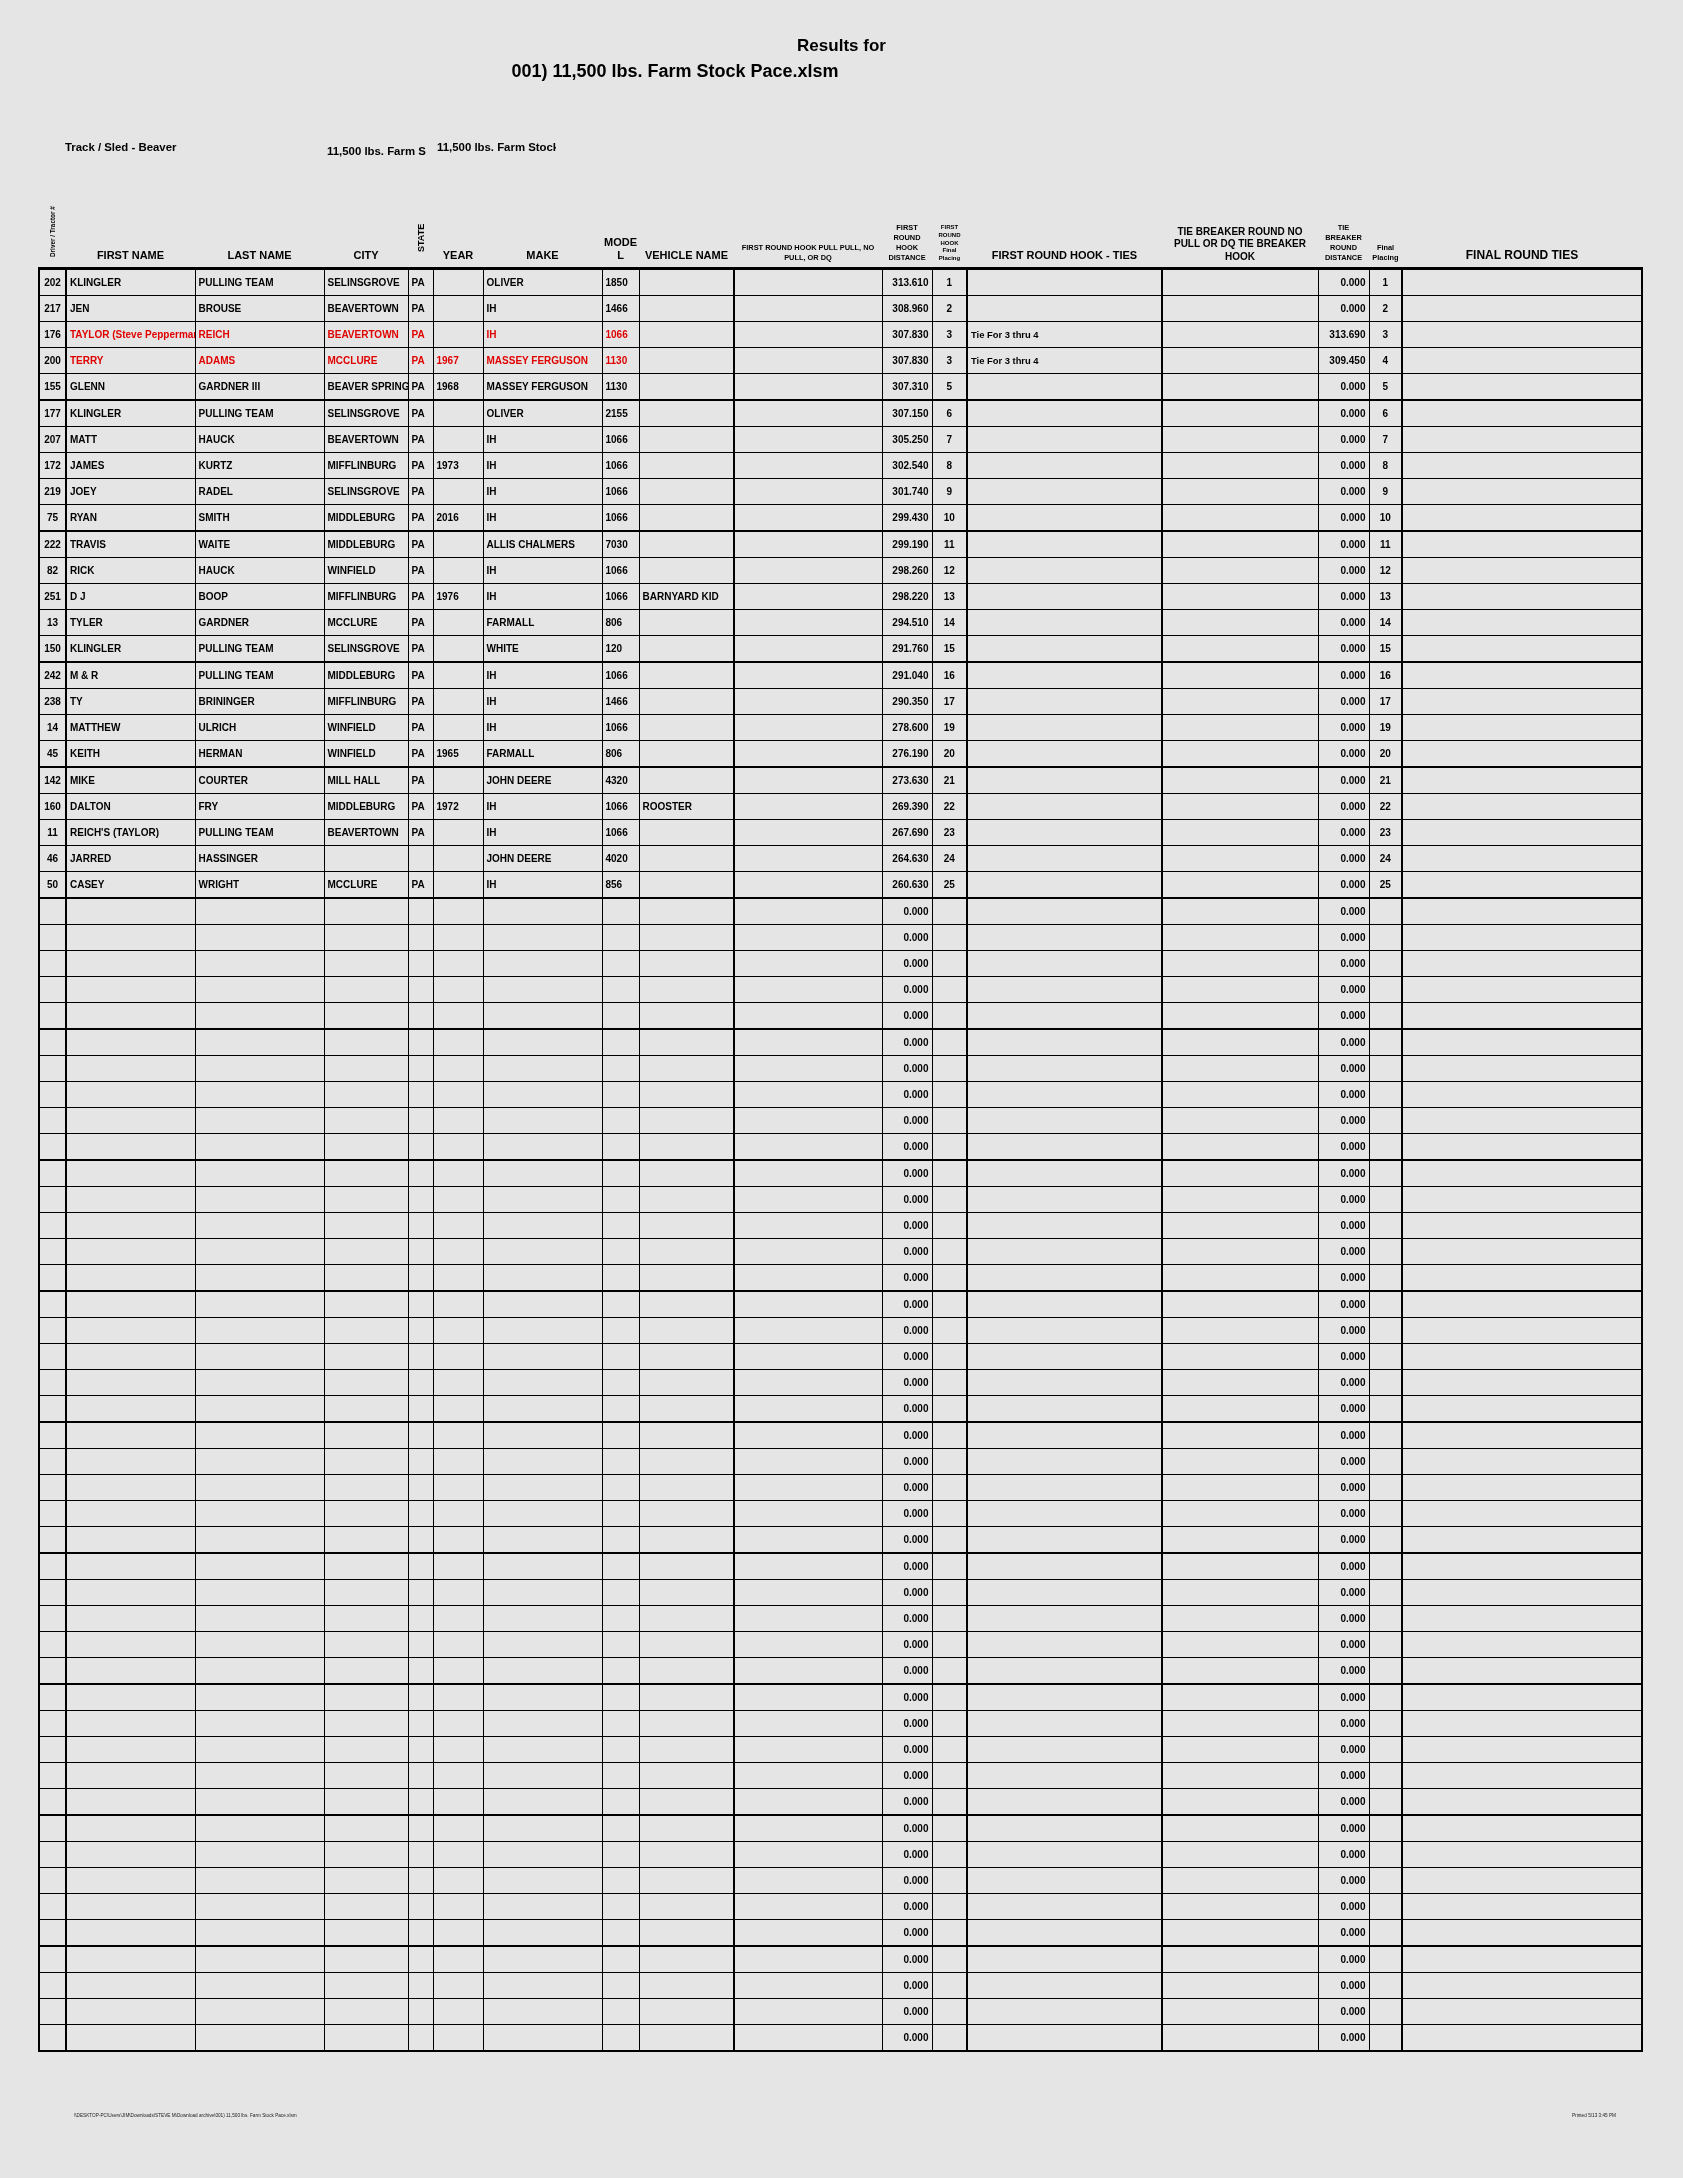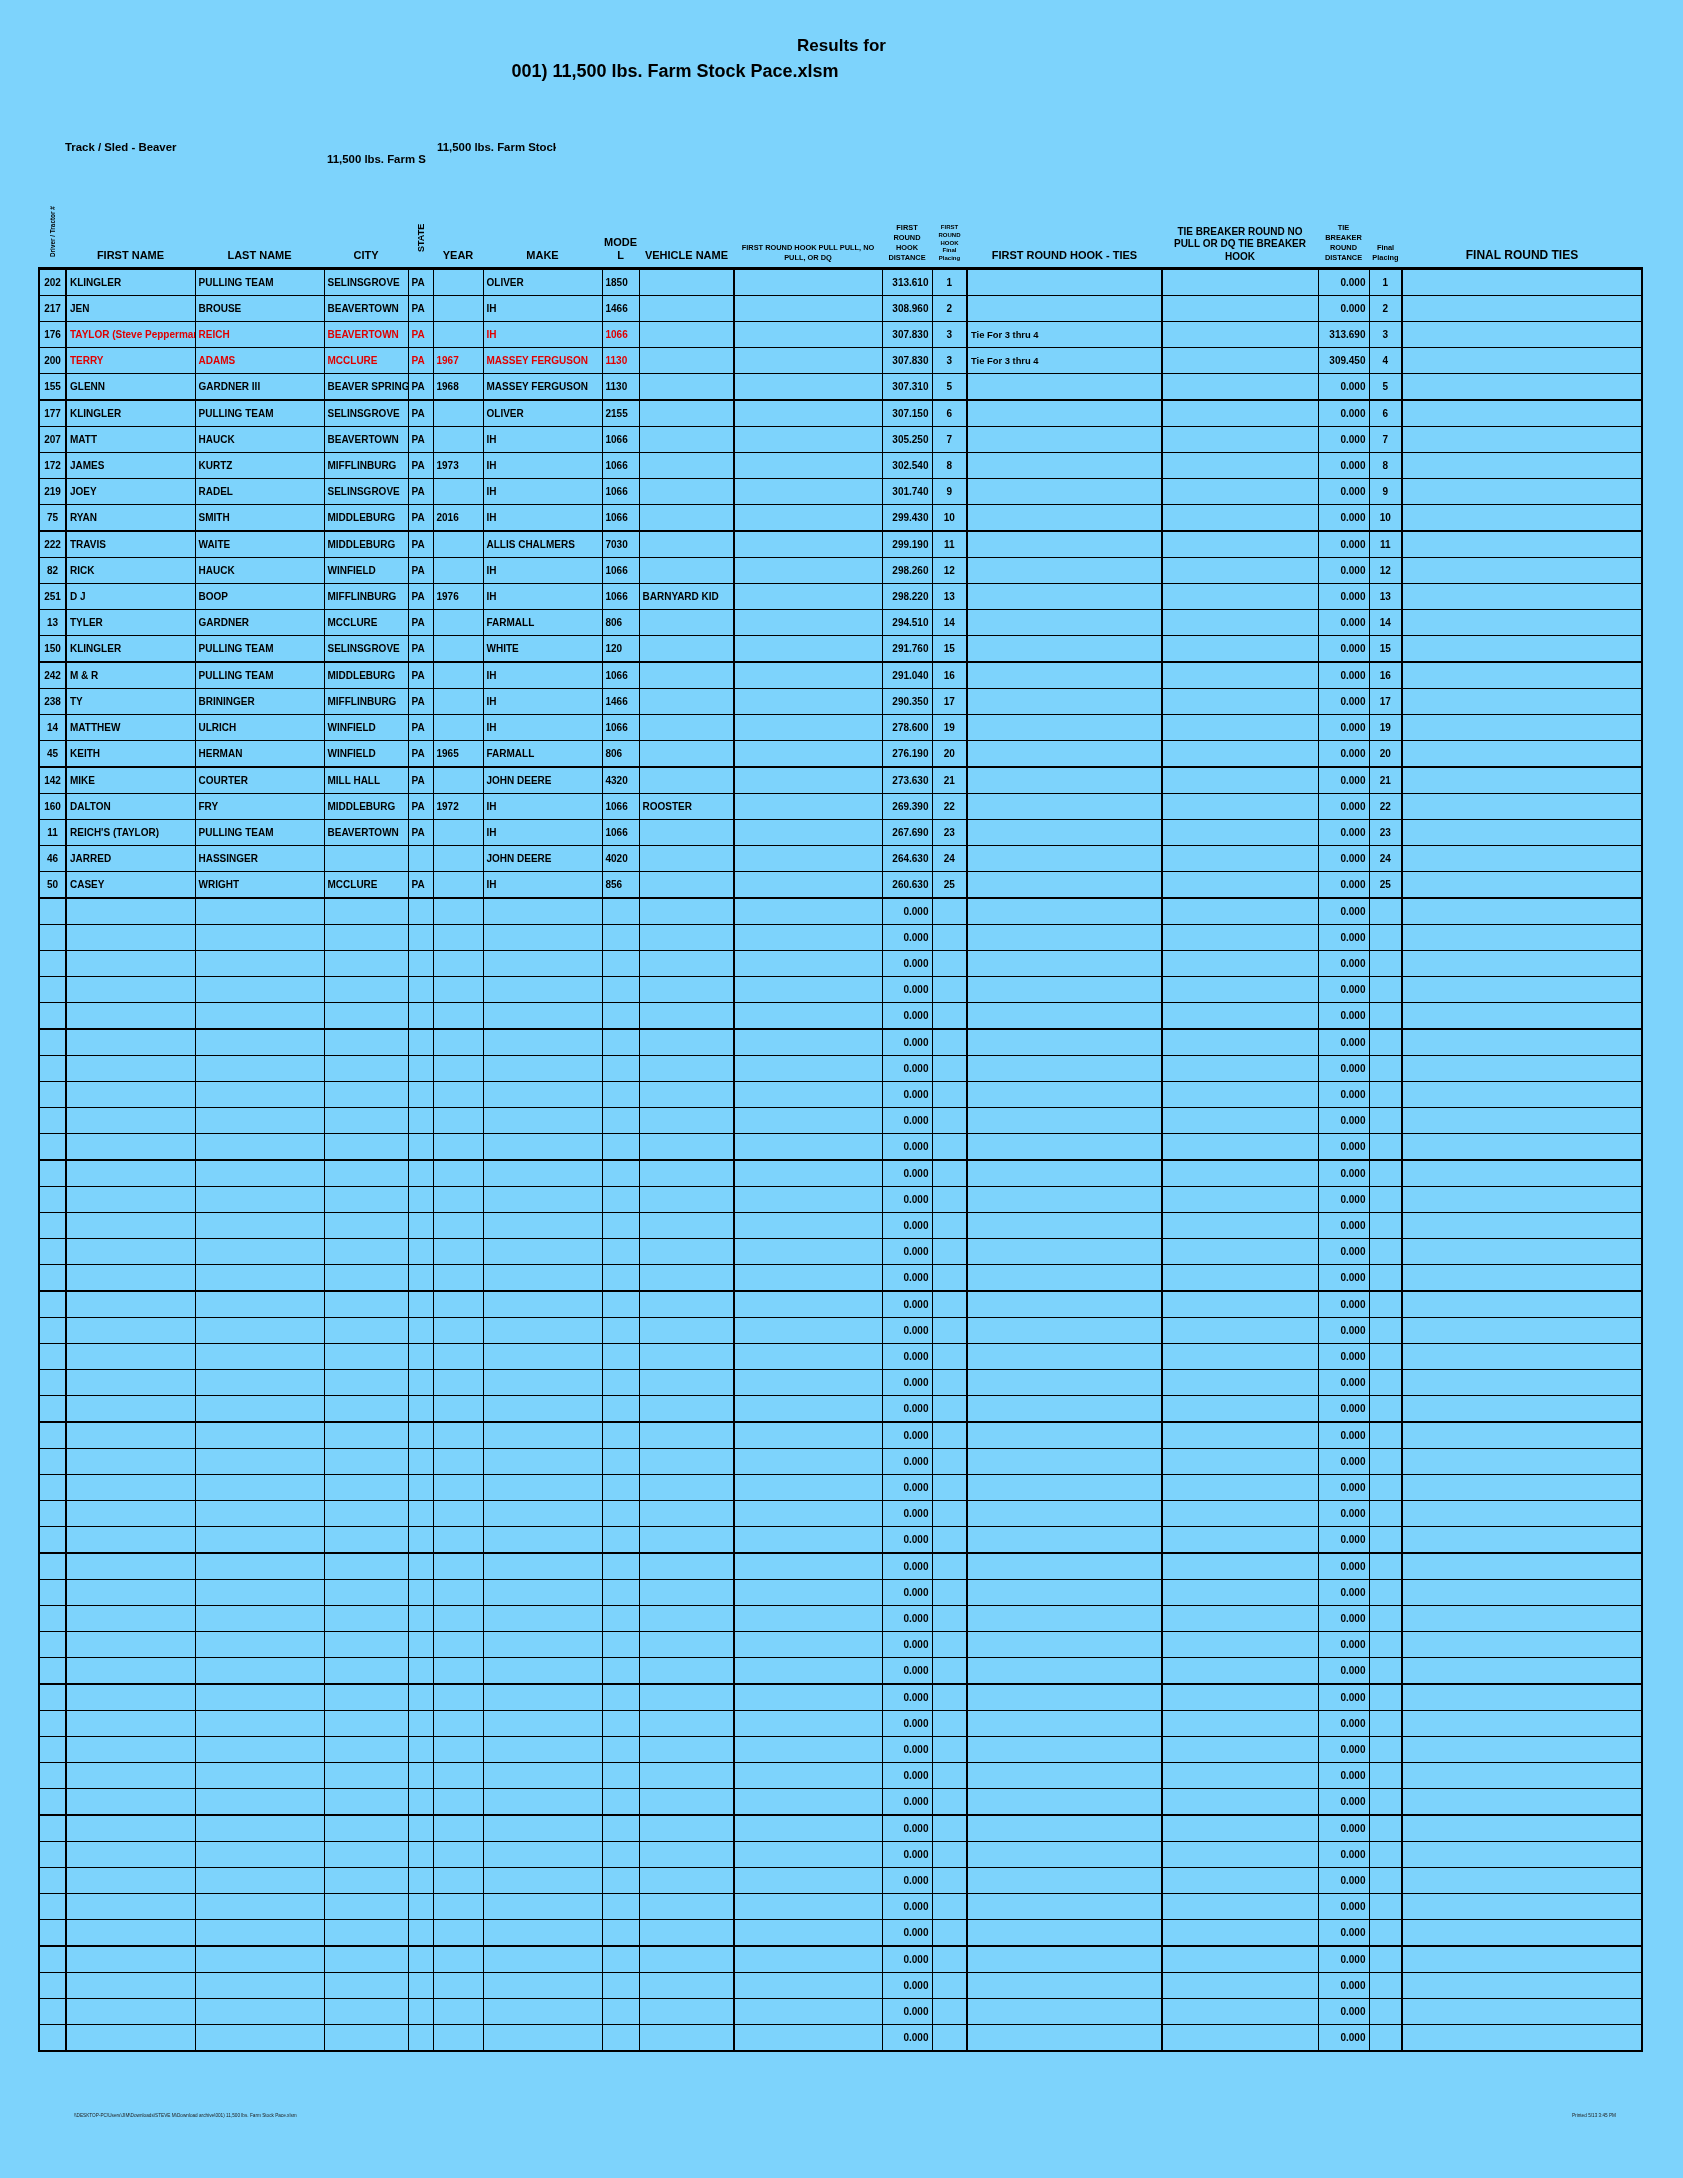--- a/index.html
+++ b/index.html
@@ -1,27 +1,27 @@
 <!DOCTYPE html>
 <html><head>
 <meta charset="utf-8">
 <style>
   html,body{margin:0;padding:0;background:#fff;}
-  #page{position:relative;width:1683px;height:2178px;background:#7dd3fc;
+  #page{position:relative;width:1683px;height:2178px;background:#e5e5e5;
         font-family:"Liberation Sans",sans-serif;color:#000;overflow:hidden;}
 
   .title1{position:absolute;top:36px;left:0;width:1683px;text-align:center;
           font-size:17px;font-weight:bold;}
   .title2{position:absolute;top:61px;left:0;width:1350px;text-align:center;
           font-size:18px;font-weight:bold;}
 
   .preheader{position:absolute;top:141px;left:0;width:1683px;height:18px;
              font-size:11.4px;font-weight:bold;white-space:nowrap;}
   .ph-track{position:absolute;left:65px;top:0;}
-  .ph-class1{position:absolute;left:327px;top:12px;width:108px;overflow:hidden;}
+  .ph-class1{position:absolute;left:327px;top:4px;width:108px;overflow:hidden;}
   .ph-class2{position:absolute;left:437px;top:0;width:119px;overflow:hidden;}
 
   table#results{position:absolute;left:38px;top:158px;width:1601px;
                 border-collapse:collapse;table-layout:fixed;}
 
   thead th{border:none;border-bottom:3px solid #000;height:105px;
            vertical-align:bottom;padding:0 2px 4px 2px;font-weight:bold;
            position:relative;text-align:center;line-height:1.25;overflow:hidden;}
   th.h11{font-size:11px;}
   th.h12{font-size:12px;}

